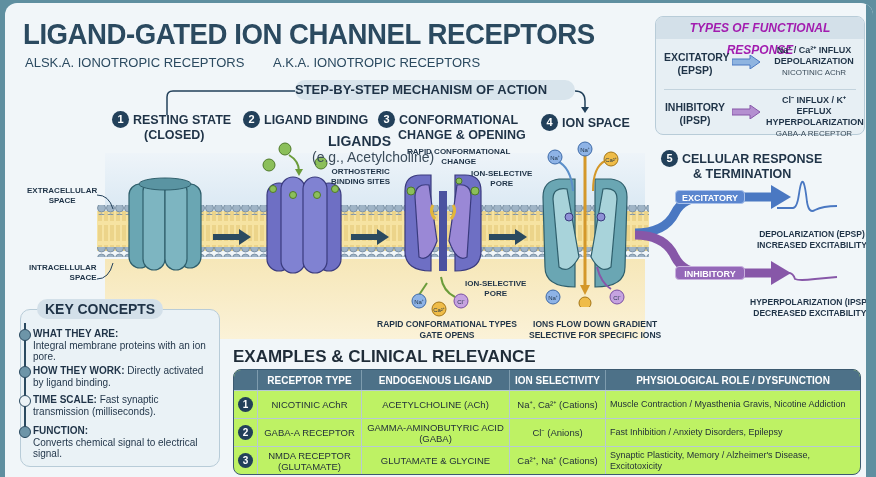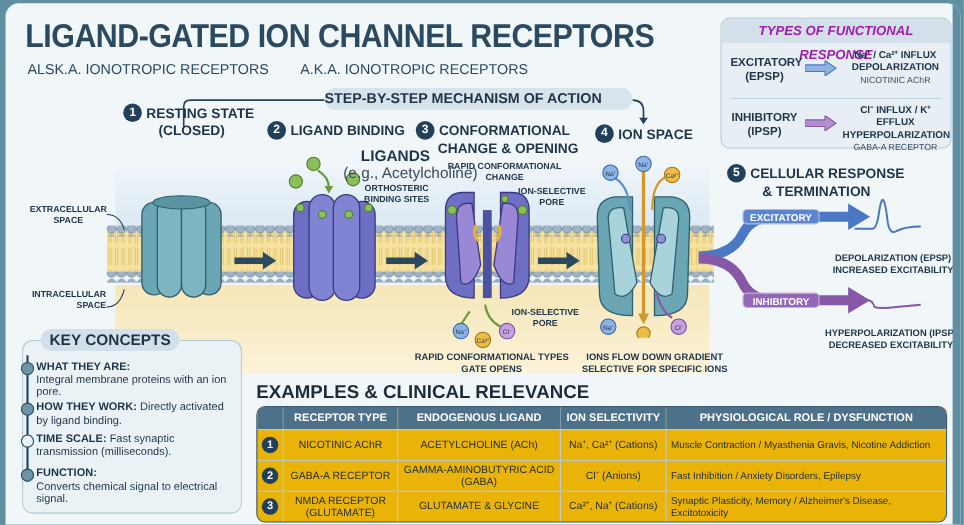--- a/index.html
+++ b/index.html
@@ -27,21 +27,21 @@
   .type-arrow { position: absolute; left: 76px; top: 12px; }
   .type-desc { position: absolute; left: 110px; width: 96px; text-align: center; font-size: 9px; font-weight: bold; color: #1f3347; line-height: 11px; }
   .type-desc .sub { font-weight: normal; font-size: 8px; color: #3b4c5a; }
   .key-panel { left: 15px; top: 306px; width: 200px; height: 158px; border: 1px solid #b8ccd8; border-radius: 10px; background: #eaf2f6; }
   .key-title { left: 32px; top: 296px; background: #d3e0e9; border-radius: 10px; padding: 2px 8px; font-size: 14px; font-weight: bold; color: #1f3347; }
   .kc-item { position: absolute; left: 28px; font-size: 10px; color: #1f3347; line-height: 11.5px; width: 180px; }
   .kc-item b { font-weight: bold; }
   .kc-dot { position: absolute; left: 14px; width: 12px; height: 12px; border-radius: 50%; background: #6d95a8; border: 1.5px solid #2b4a60; }
   .kc-line { position: absolute; left: 19px; top: 320px; width: 2px; height: 115px; background: #2b4a60; }
   .ex-title { left: 228px; top: 344px; font-size: 17px; font-weight: bold; color: #1f2c38; white-space: nowrap; }
-  table.ex { position: absolute; left: 228px; top: 366px; width: 628px; border-collapse: separate; border-spacing: 0; border: 1.5px solid #3c5a70; border-radius: 8px; overflow: hidden; background: #eab308; }
+  table.ex { position: absolute; left: 228px; top: 366px; width: 628px; border-collapse: separate; border-spacing: 0; border: 1.5px solid #3c5a70; border-radius: 8px; overflow: hidden; background: #bef264; }
   table.ex th { background: #4d7188; color: #fff; font-size: 10px; font-weight: bold; height: 20px; border-right: 1px solid #7e9cae; padding: 0 4px; white-space: nowrap; }
   table.ex td { font-size: 9.5px; color: #1f2c38; height: 28px; border-right: 1px solid #b7c9d5; border-top: 1px solid #b7c9d5; text-align: center; padding: 0 4px; line-height: 11px; }
   table.ex td.role { text-align: left; font-size: 9px; }
   table.ex td.num { width: 22px; }
   .rownum { display: inline-block; width: 15px; height: 15px; border-radius: 50%; background: #22405a; color: #fff; font-size: 10px; line-height: 15px; font-weight: bold; }
   .term-box { left: 657px; top: 281px; width: 80px; height: 72px; border: 1px solid #b8ccd8; border-radius: 7px; background: #eaf2f6; }
   .pill { position: absolute; height: 14px; border-radius: 4px; color: #fff; font-size: 9px; font-weight: bold; line-height: 14px; text-align: center; }
   .right-border { position: absolute; right: 0; top: 0; width: 7px; height: 100%; background: #5f8fa0; }
 </style>
 </head>
@@ -74,21 +74,21 @@
     <rect x="0" y="44" width="552" height="10" fill="url(#heads)"></rect>
   </svg>
 
   <svg class="abs" style="left:150px; top:80px;" width="440" height="40">
     <path d="M12 32 L12 14 Q12 8 18 8 L140 8" stroke="#22405a" stroke-width="1.5" fill="none"></path>
     <path d="M420 8 Q430 8 430 18 L430 26" stroke="#22405a" stroke-width="1.5" fill="none"></path>
     <polygon points="426,24 434,24 430,30" fill="#22405a"></polygon>
   </svg>
   <div class="abs step-banner">STEP-BY-STEP MECHANISM OF ACTION</div>
 
-  <div class="abs" style="left:107px; top:91px;">
+  <div class="abs" style="left:107px; top:107px;">
     <span class="step-num">1</span><span class="step-label">RESTING STATE</span>
     <div class="step-label" style="padding-left:32px;">(CLOSED)</div>
   </div>
   <div class="abs" style="left:238px; top:107px;">
     <span class="step-num">2</span><span class="step-label">LIGAND BINDING</span>
   </div>
   <div class="abs" style="left:373px; top:107px;">
     <span class="step-num">3</span><span class="step-label">CONFORMATIONAL</span>
     <div class="step-label" style="padding-left:20px;">CHANGE &amp; OPENING</div>
   </div>

